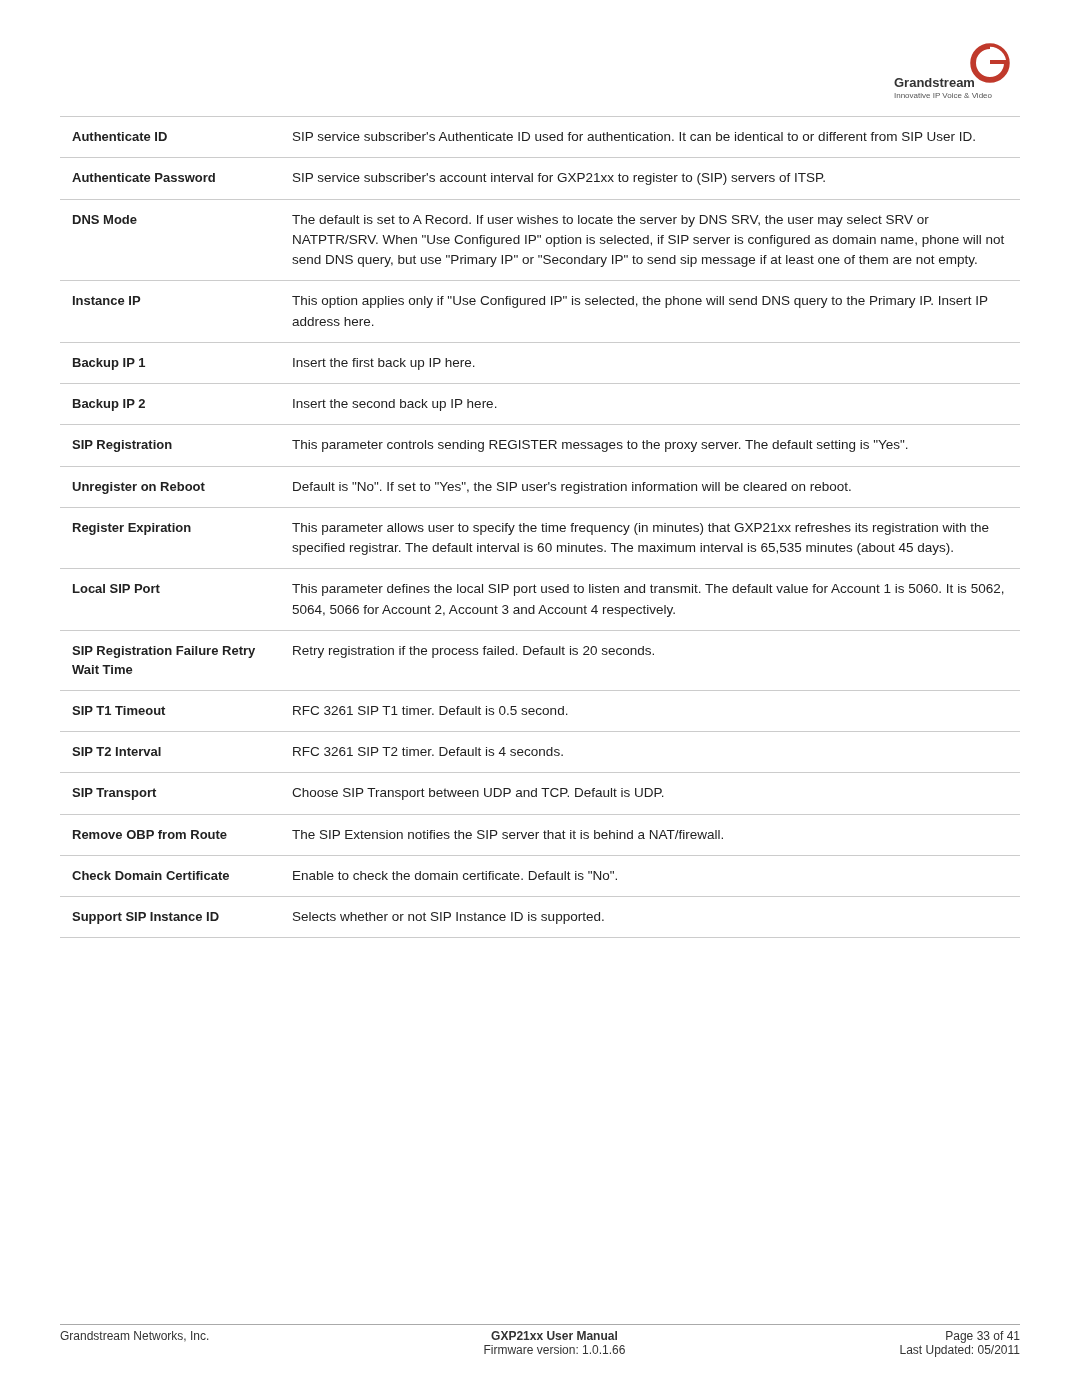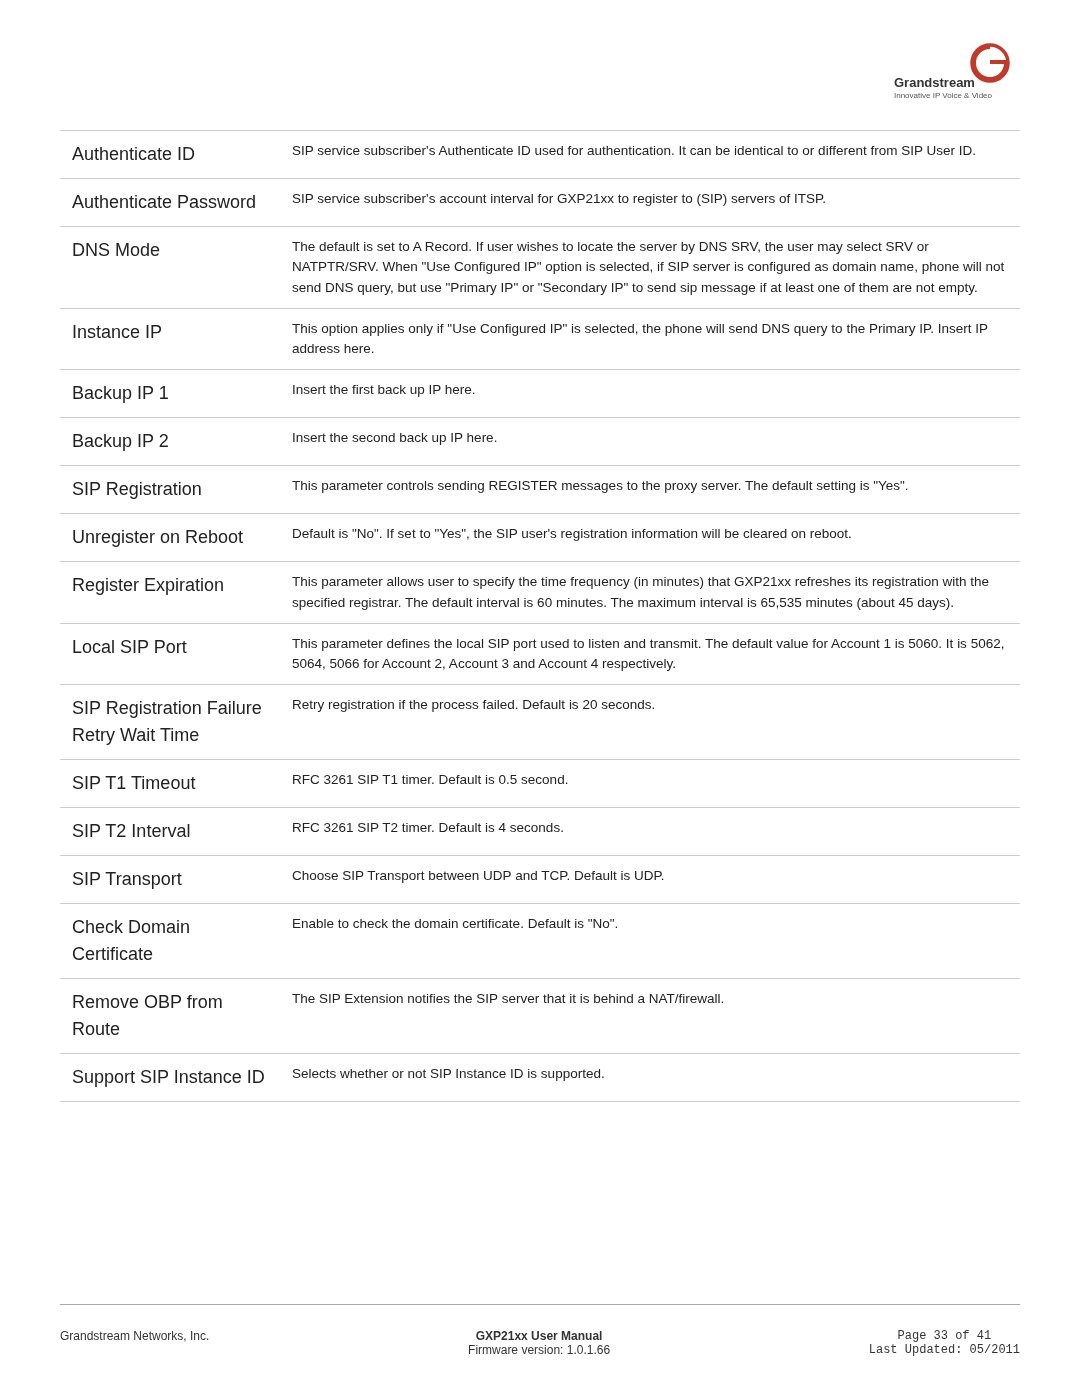--- a/index.html
+++ b/index.html
@@ -14,21 +14,21 @@
     }
     .page {
       width: 1080px;
       min-height: 1397px;
       padding: 40px 60px 80px 60px;
       position: relative;
     }
     .logo-area {
       display: flex;
       justify-content: flex-end;
-      margin-bottom: 30px;
+      margin-bottom: 16px;
     }
     .logo-box {
       width: 130px;
       height: 60px;
       display: flex;
       align-items: center;
       justify-content: center;
     }
     .logo-svg {
       width: 130px;
@@ -46,35 +46,35 @@
       border-top: 1px solid #ccc;
     }
     table.main-table td {
       padding: 10px 12px;
       vertical-align: top;
       font-size: 13.5px;
       line-height: 1.5;
     }
     table.main-table td:first-child {
       width: 220px;
-      font-weight: normal;
-      font-size: 18px;
+      font-weight: bold;
+      font-size: 13px;
       white-space: normal;
     }
     table.main-table td:last-child {
       width: calc(100% - 220px);
       font-weight: normal;
     }
     .footer {
       position: absolute;
       bottom: 40px;
       left: 60px;
       right: 60px;
       border-top: 1px solid #aaa;
-      padding-top: 24px;
+      padding-top: 4px;
       display: flex;
       justify-content: space-between;
       font-size: 12px;
       color: #333;
     }
     .footer .center {
       text-align: center;
     }
     .footer .center .bold {
       font-weight: bold;
@@ -153,39 +153,39 @@
         </tr>
         <tr>
           <td>SIP T2 Interval</td>
           <td>RFC 3261 SIP T2 timer. Default is 4 seconds.</td>
         </tr>
         <tr>
           <td>SIP Transport</td>
           <td>Choose SIP Transport between UDP and TCP. Default is UDP.</td>
         </tr>
         <tr>
+          <td>Remove OBP from Route</td>
+          <td>The SIP Extension notifies the SIP server that it is behind a NAT/firewall.</td>
+        </tr>
+        <tr>
           <td>Check Domain Certificate</td>
           <td>Enable to check the domain certificate. Default is "No".</td>
-        </tr>
-        <tr>
-          <td>Remove OBP from Route</td>
-          <td>The SIP Extension notifies the SIP server that it is behind a NAT/firewall.</td>
         </tr>
         <tr>
           <td>Support SIP Instance ID</td>
           <td>Selects whether or not SIP Instance ID is supported.</td>
         </tr>
       </tbody>
   </table>
 
   <div class="footer">
     <div>Grandstream Networks, Inc.</div>
     <div class="center">
       <div class="bold">GXP21xx User Manual</div>
       <div>Firmware version: 1.0.1.66</div>
     </div>
-    <div style="text-align:center;font-family:Liberation Mono, monospace;">
+    <div style="text-align:right;">
       <div>Page 33 of 41</div>
       <div>Last Updated:  05/2011</div>
     </div>
   </div>
 
 </div>
 
 </body></html>

